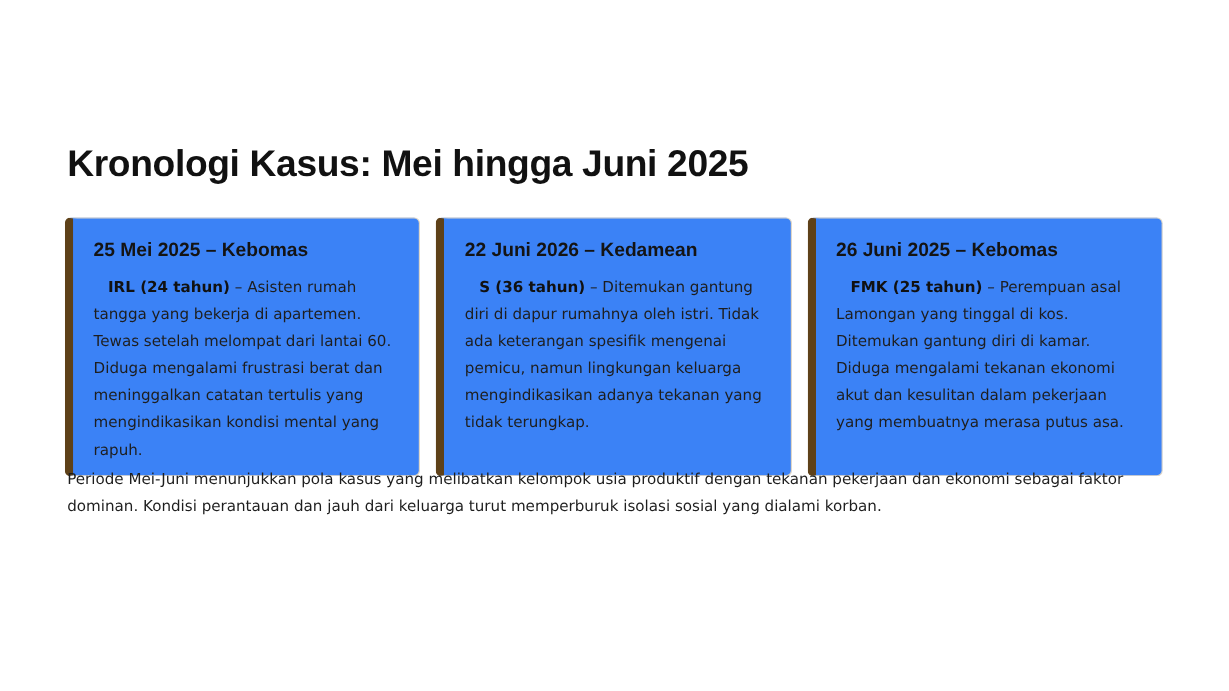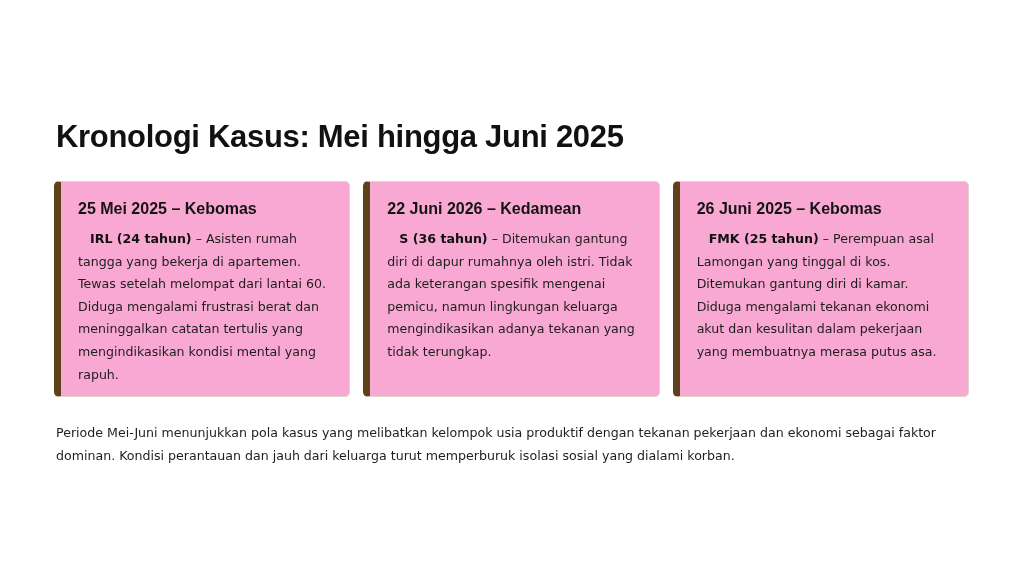--- a/index.html
+++ b/index.html
@@ -35,21 +35,21 @@
       height: 216px;
       display: flex;
       gap: 13px;
     }
     .card {
       flex: 1 1 0;
       box-sizing: border-box;
       border: 1.5px solid #ded6c8;
       border-left: 7px solid #5e4119;
       border-radius: 5px;
-      background: #f9a8d4;
+      background: #3b82f6;
       padding: 14px 14px 10px 17px;
     }
     .card-title {
       font-family: "Liberation Sans", sans-serif;
       font-weight: bold;
       font-size: 16px;
       color: #141414;
       margin: 2px 0 8px 0;
       line-height: 22px;
     }
@@ -60,21 +60,21 @@
       margin: 0;
     }
     .card-body .subject {
       font-weight: bold;
       color: #111111;
       margin-left: 12px;
     }
     .summary {
       position: absolute;
       left: 56px;
-      top: 422px;
+      top: 388px;
       width: 905px;
       margin: 0;
       font-size: 12.6px;
       line-height: 22.6px;
       color: #1e1e1e;
     }
   </style>
 </head>
 <body>
 

